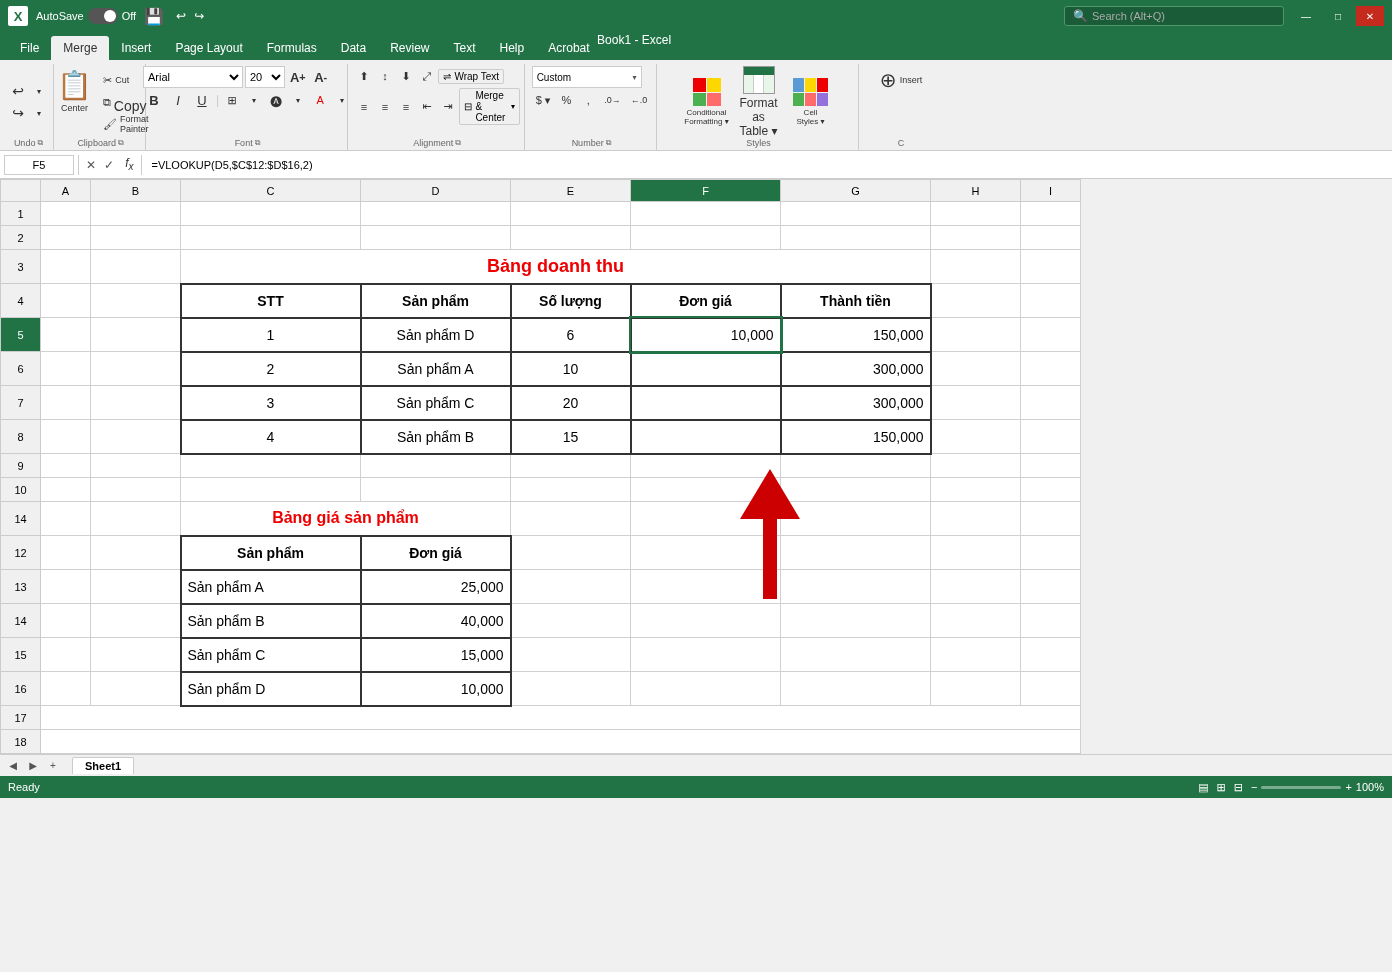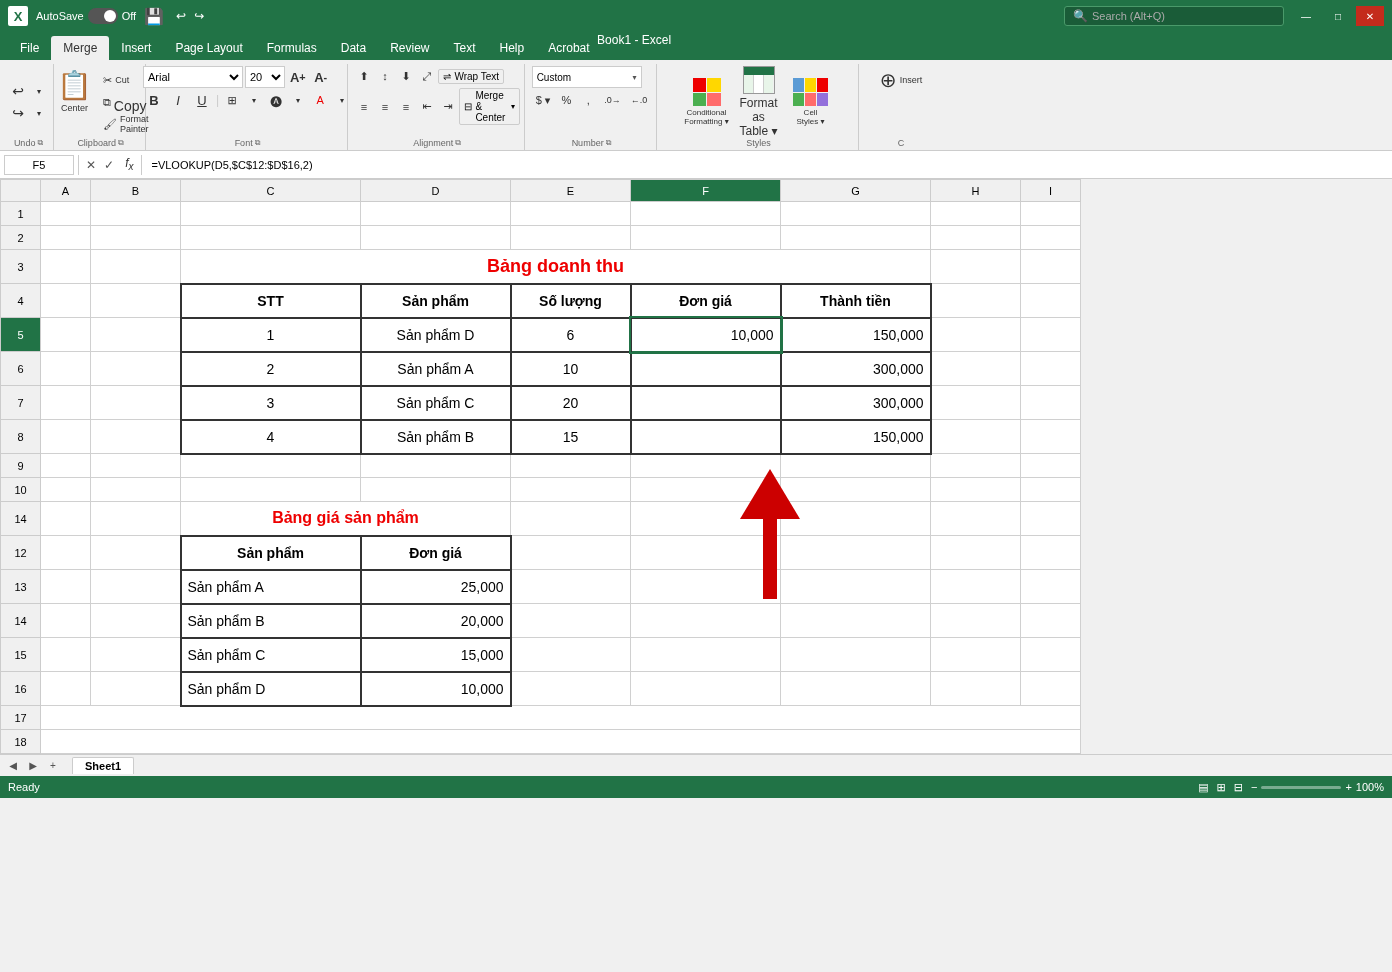--- a/index.html
+++ b/index.html
@@ -544,21 +544,21 @@
           <td style="border:1px solid #d0d0d0;height:34px;padding:0 3px;font-size:12px;"></td>
           <td style="border:1px solid #d0d0d0;height:34px;padding:0 3px;font-size:12px;"></td>
           <td style="border:1px solid #d0d0d0;height:34px;padding:0 3px;font-size:12px;"></td>
         </tr>
 
         <tr>
           <td style="background:#f0f0f0;border:1px solid #ccc;font-size:11px;text-align:center;height:34px;padding:0 3px;">14</td>
           <td style="border:1px solid #d0d0d0;height:34px;padding:0 3px;font-size:12px;"></td>
           <td style="border:1px solid #d0d0d0;height:34px;padding:0 3px;font-size:12px;"></td>
           <td style="border:2px solid #333;height:34px;padding:0 3px;font-size:14px;text-align:left;padding-left:6px;">Sản phẩm B</td>
-          <td style="border:2px solid #333;height:34px;padding:0 3px;font-size:14px;text-align:right;padding-right:6px;">20,000</td>
+          <td style="border:2px solid #333;height:34px;padding:0 3px;font-size:14px;text-align:right;padding-right:6px;">40,000</td>
           <td style="border:1px solid #d0d0d0;height:34px;padding:0 3px;font-size:12px;"></td>
           <td style="border:1px solid #d0d0d0;height:34px;padding:0 3px;font-size:12px;"></td>
           <td style="border:1px solid #d0d0d0;height:34px;padding:0 3px;font-size:12px;"></td>
           <td style="border:1px solid #d0d0d0;height:34px;padding:0 3px;font-size:12px;"></td>
           <td style="border:1px solid #d0d0d0;height:34px;padding:0 3px;font-size:12px;"></td>
         </tr>
 
         <tr>
           <td style="background:#f0f0f0;border:1px solid #ccc;font-size:11px;text-align:center;height:34px;padding:0 3px;">15</td>
           <td style="border:1px solid #d0d0d0;height:34px;padding:0 3px;font-size:12px;"></td>

